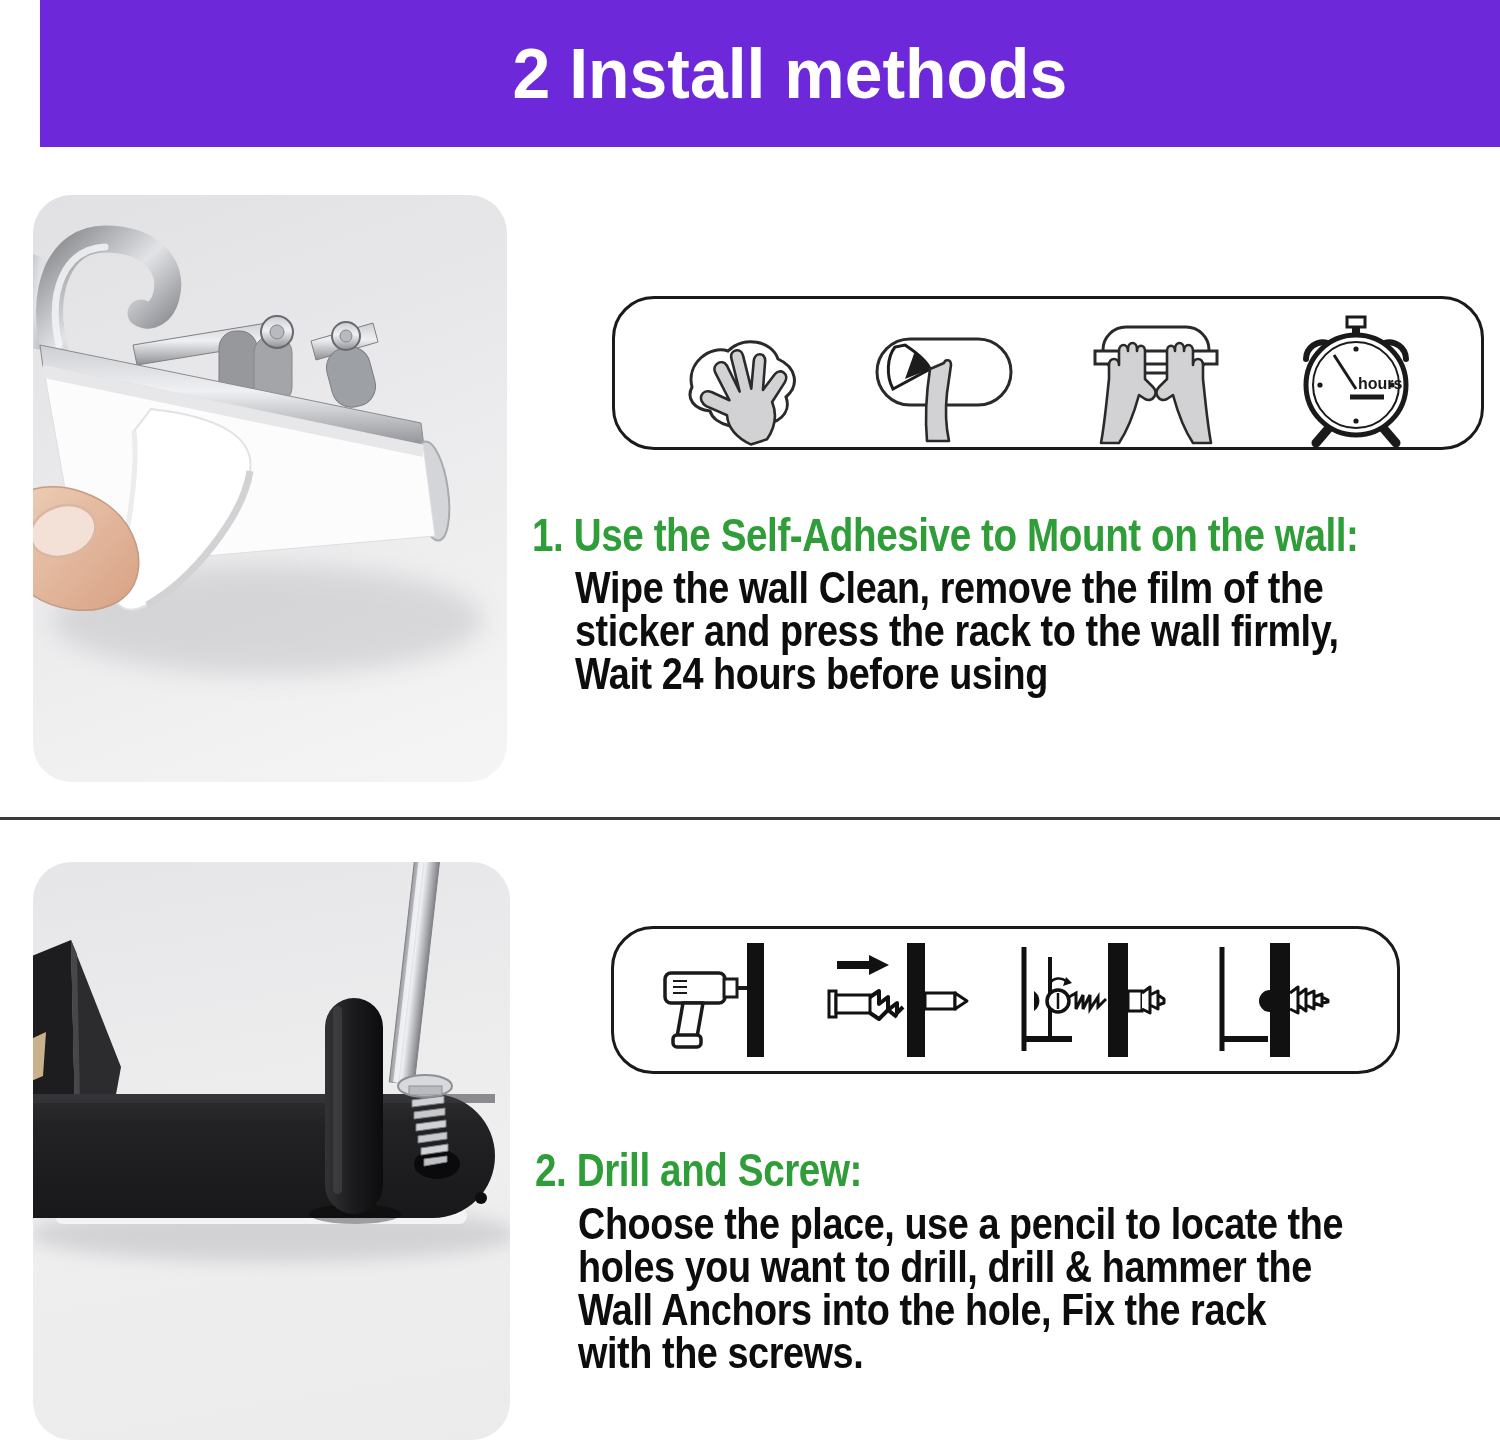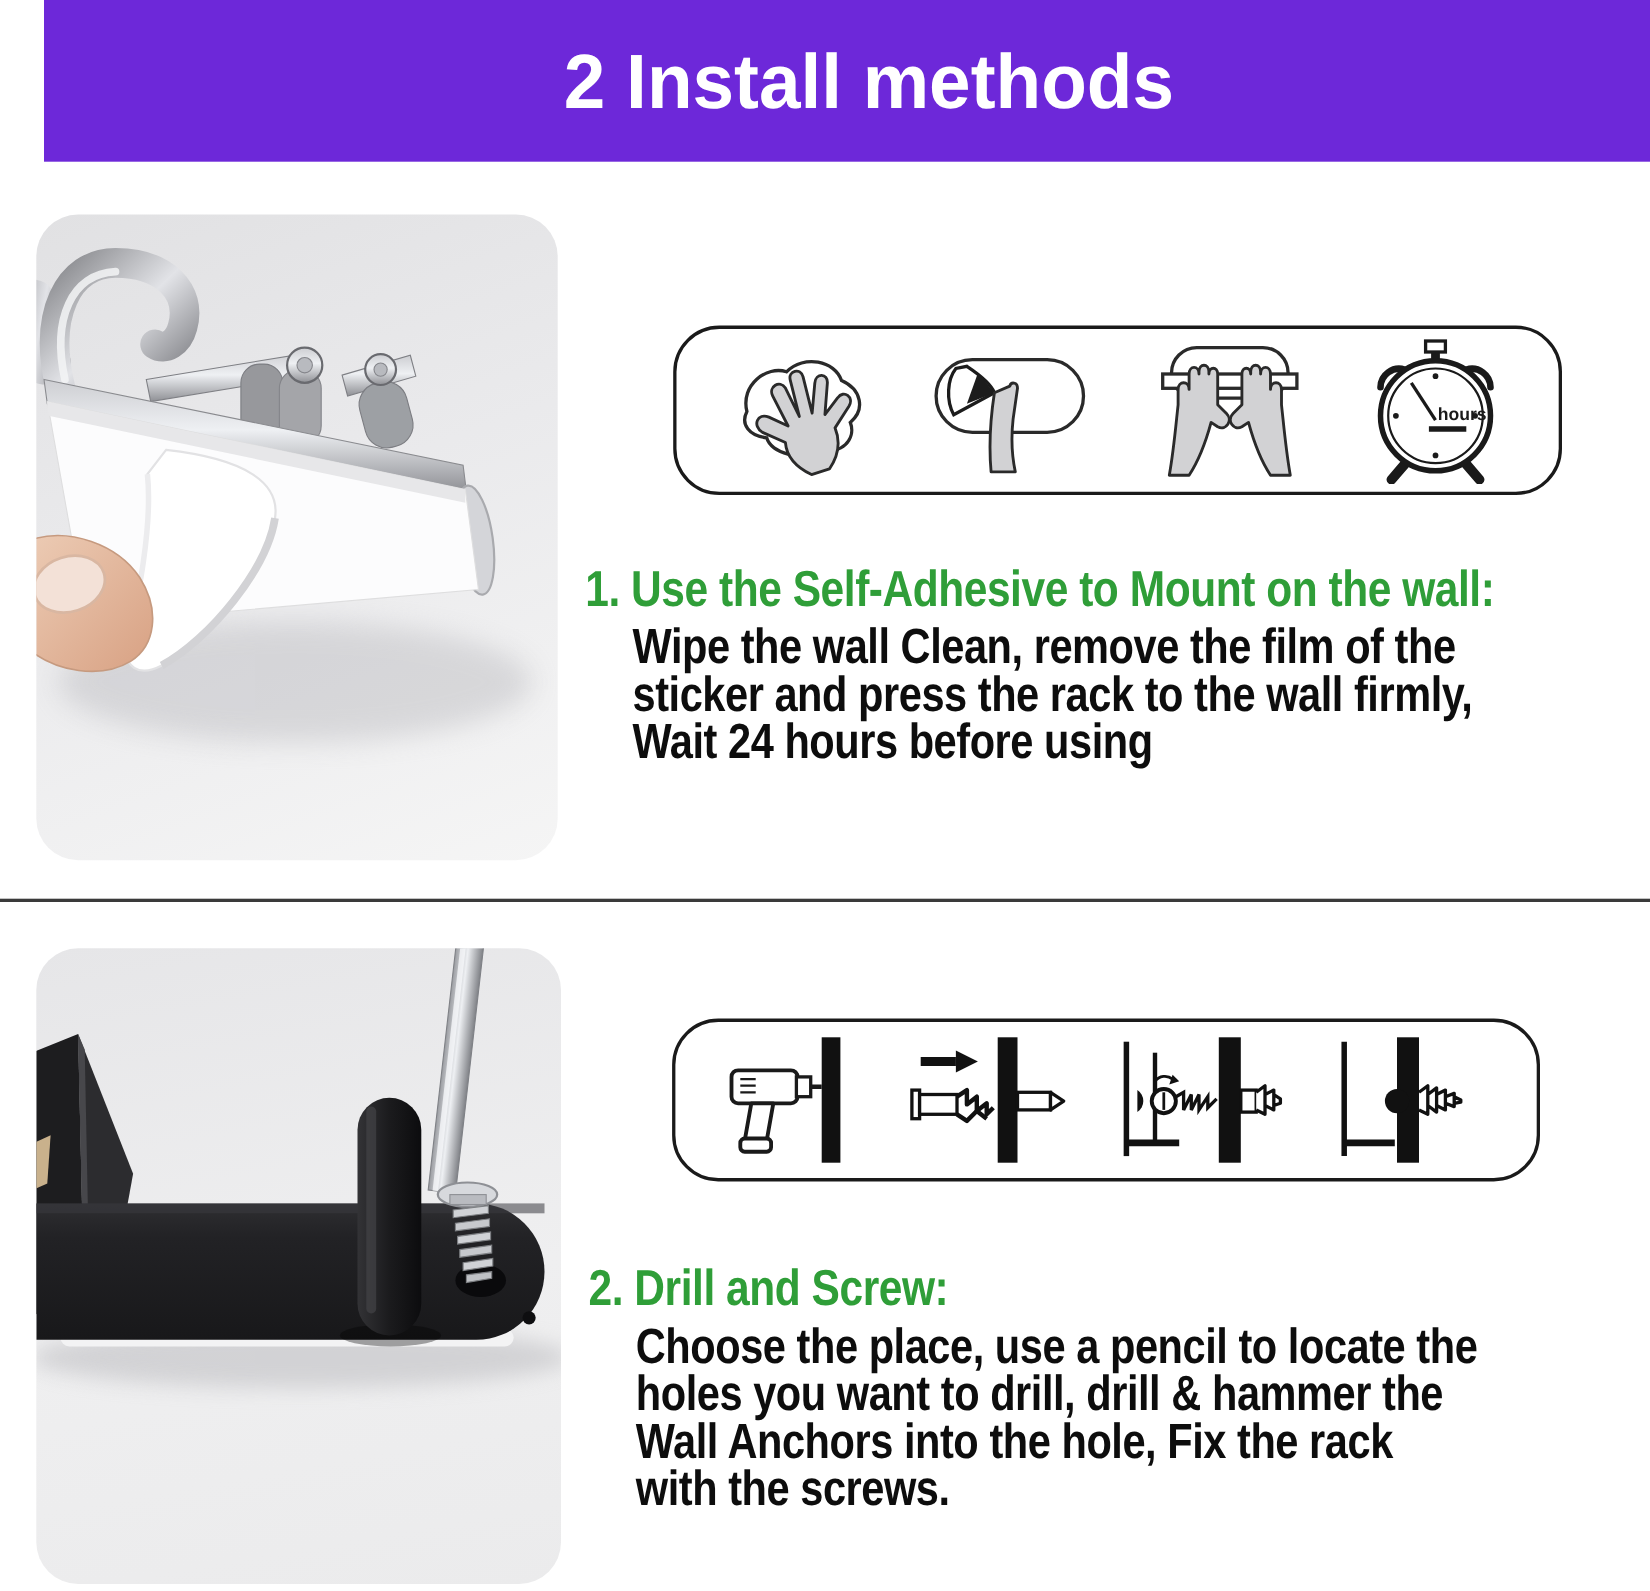--- a/index.html
+++ b/index.html
@@ -13,21 +13,21 @@
   
   .photo{position:absolute;border-radius:38px;overflow:hidden;}
   #photo1{left:33px;top:195px;width:474px;height:587px;
           background:linear-gradient(160deg,#e1e1e3 0%,#eaeaec 45%,#f5f5f5 100%);}
   #photo2{left:33px;top:862px;width:477px;height:578px;
           background:linear-gradient(170deg,#e6e6e8 0%,#efeff0 55%,#ebebec 100%);}
   .photo svg{position:absolute;left:0;top:0;}
   
   .strip{position:absolute;background:#ffffff;border:3px solid #1a1a1a;border-radius:42px;
          display:flex;align-items:center;justify-content:space-evenly;box-sizing:border-box;}
-  #strip1{left:612px;top:296px;width:808px;height:154px;}
+  #strip1{left:612px;top:296px;width:872px;height:154px;align-items:flex-end;}
   #strip2{left:611px;top:926px;width:789px;height:148px;}
   .icon-cell{display:flex;align-items:center;justify-content:center;}
   
   .green-heading{position:absolute;color:#2f9e38;font-weight:bold;font-size:46px;
                  white-space:nowrap;transform:scaleX(0.84);transform-origin:left top;
                  letter-spacing:-0.5px;}
   #heading1{left:532px;top:508px;}
   #heading2{left:535px;top:1143px;}
   .body-block{position:absolute;color:#0d0d0d;font-weight:bold;font-size:45px;
               transform:scaleX(0.84);transform-origin:left top;letter-spacing:-0.5px;}

